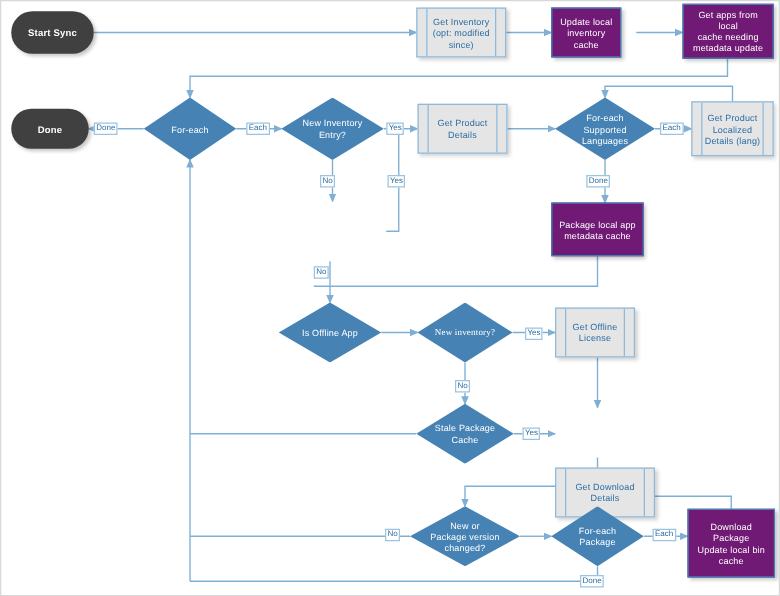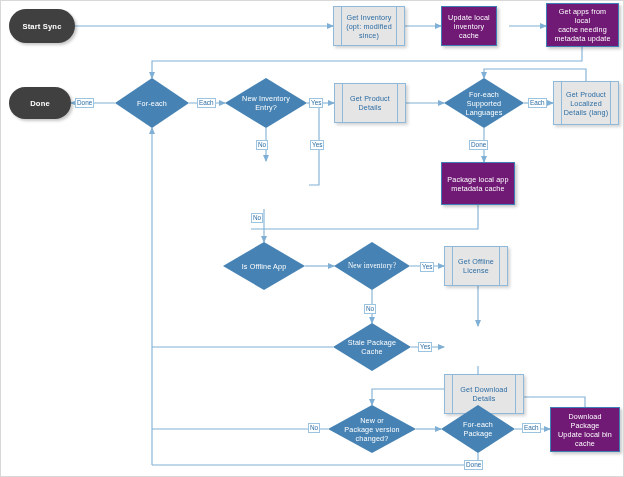--- a/index.html
+++ b/index.html
@@ -230,21 +230,21 @@
 Package version
 changed?</span>
   </div>
 
   <div class="node dec" style="left:440px;top:404px;width:74px;height:48px;">
     <span class="dia"></span>
     <span class="txt">For-each
 Package</span>
   </div>
 
-  <div class="node proc" style="left:549px;top:406px;width:70px;height:45px;">
+  <div class="node proc" style="left:549px;top:406px;width:70px;height:55px;">
     <span class="txt">Download Package
 Update local bin
 cache</span>
   </div>
 
   <div class="elabel" style="left:74px;top:97px;">Done</div>
   <div class="elabel" style="left:196px;top:97px;">Each</div>
   <div class="elabel" style="left:308px;top:97px;">Yes</div>
   <div class="elabel" style="left:527px;top:97px;">Each</div>
   <div class="elabel" style="left:255px;top:139px;">No</div>

